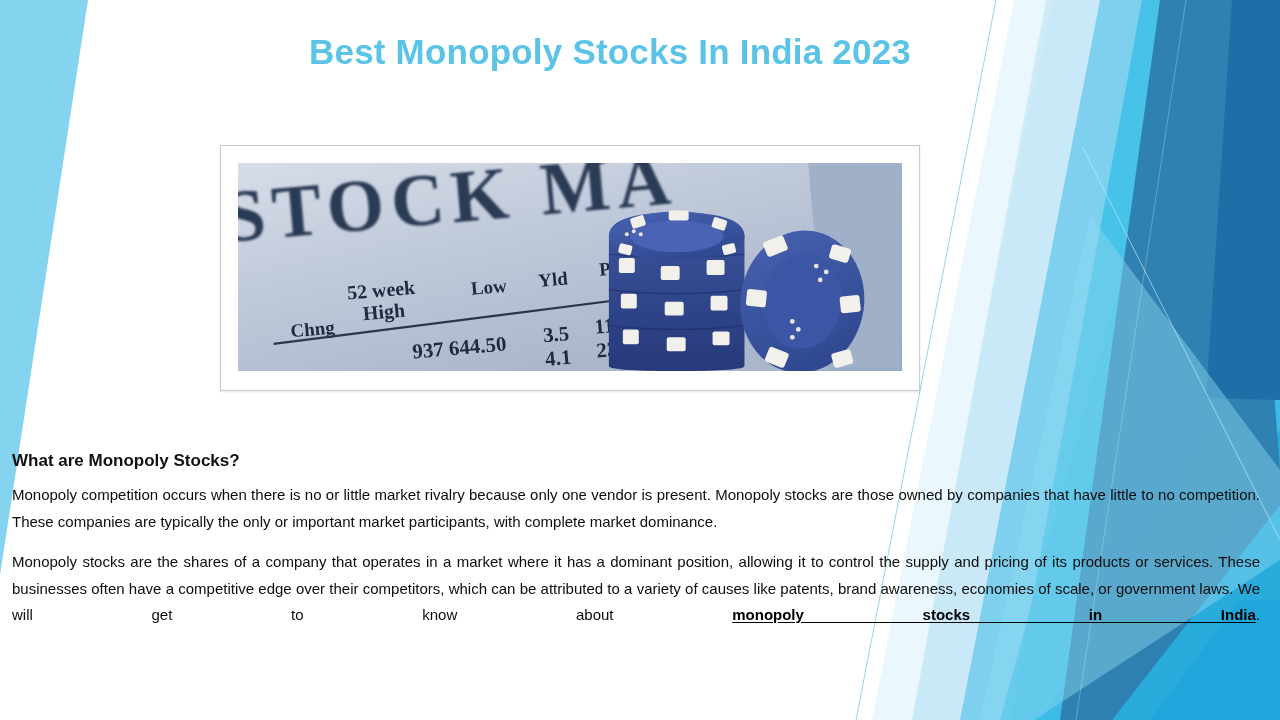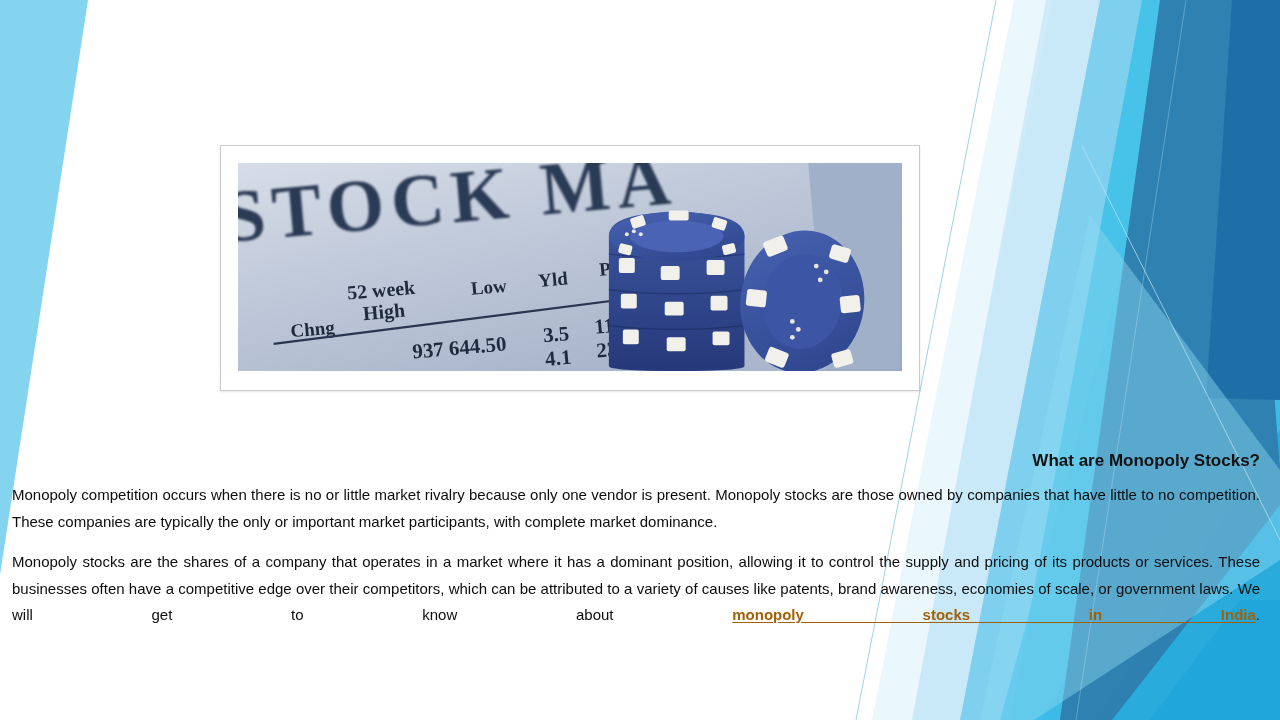--- a/index.html
+++ b/index.html
@@ -71,38 +71,37 @@
     left: 12px;
     top: 449px;
     width: 1248px;
   }
   .body-heading {
     font-size: 17px;
     font-weight: bold;
     color: #111111;
     line-height: 23px;
     margin: 0 0 10px 0;
-    text-align: right;
   }
   .body-para {
     font-size: 15px;
     color: #0d0d0d;
     line-height: 26.5px;
     margin: 0 0 14px 0;
     text-align: justify;
     text-justify: inter-word;
   }
   .body-para.last { margin-bottom: 0; }
   .body-para.last::after {
     content: "";
     display: inline-block;
     width: 100%;
   }
   .inline-link {
-    color: #a16207;
+    color: #000000;
     font-weight: bold;
     text-decoration: underline;
     text-underline-offset: 2px;
     cursor: pointer;
   }
 </style>
 </head>
 <body>
 
 <div id="slide">
@@ -129,20 +128,21 @@
 
     <polygon points="1090,215 1280,470 1280,560 1034,720 980,720" fill="#8FD9F2" opacity="0.45"></polygon>
 
     <polygon points="1240,600 1280,600 1280,720 1150,720" fill="#1CA3DA" opacity="0.65"></polygon>
 
     <line x1="996" y1="0" x2="856" y2="720" stroke="#8FCFE6" stroke-width="1" opacity="0.9"></line>
     <line x1="1082" y1="146" x2="1280" y2="540" stroke="#BEE6F5" stroke-width="1" opacity="0.7"></line>
     <line x1="1186" y1="0" x2="1076" y2="720" stroke="#BEE6F5" stroke-width="1" opacity="0.35"></line>
   </svg>
 
+  <div class="slide-title">Best Monopoly Stocks In India 2023</div>
 
   <div class="picture-frame">
     <div class="picture-inner">
       <svg viewBox="0 0 666 210" preserveAspectRatio="none">
         <defs>
           <linearGradient id="paperGrad" x1="0" y1="0" x2="0.35" y2="1">
             <stop offset="0%" stop-color="#d9dfe9"></stop>
             <stop offset="45%" stop-color="#c2cbdb"></stop>
             <stop offset="100%" stop-color="#aab6cb"></stop>
           </linearGradient>

